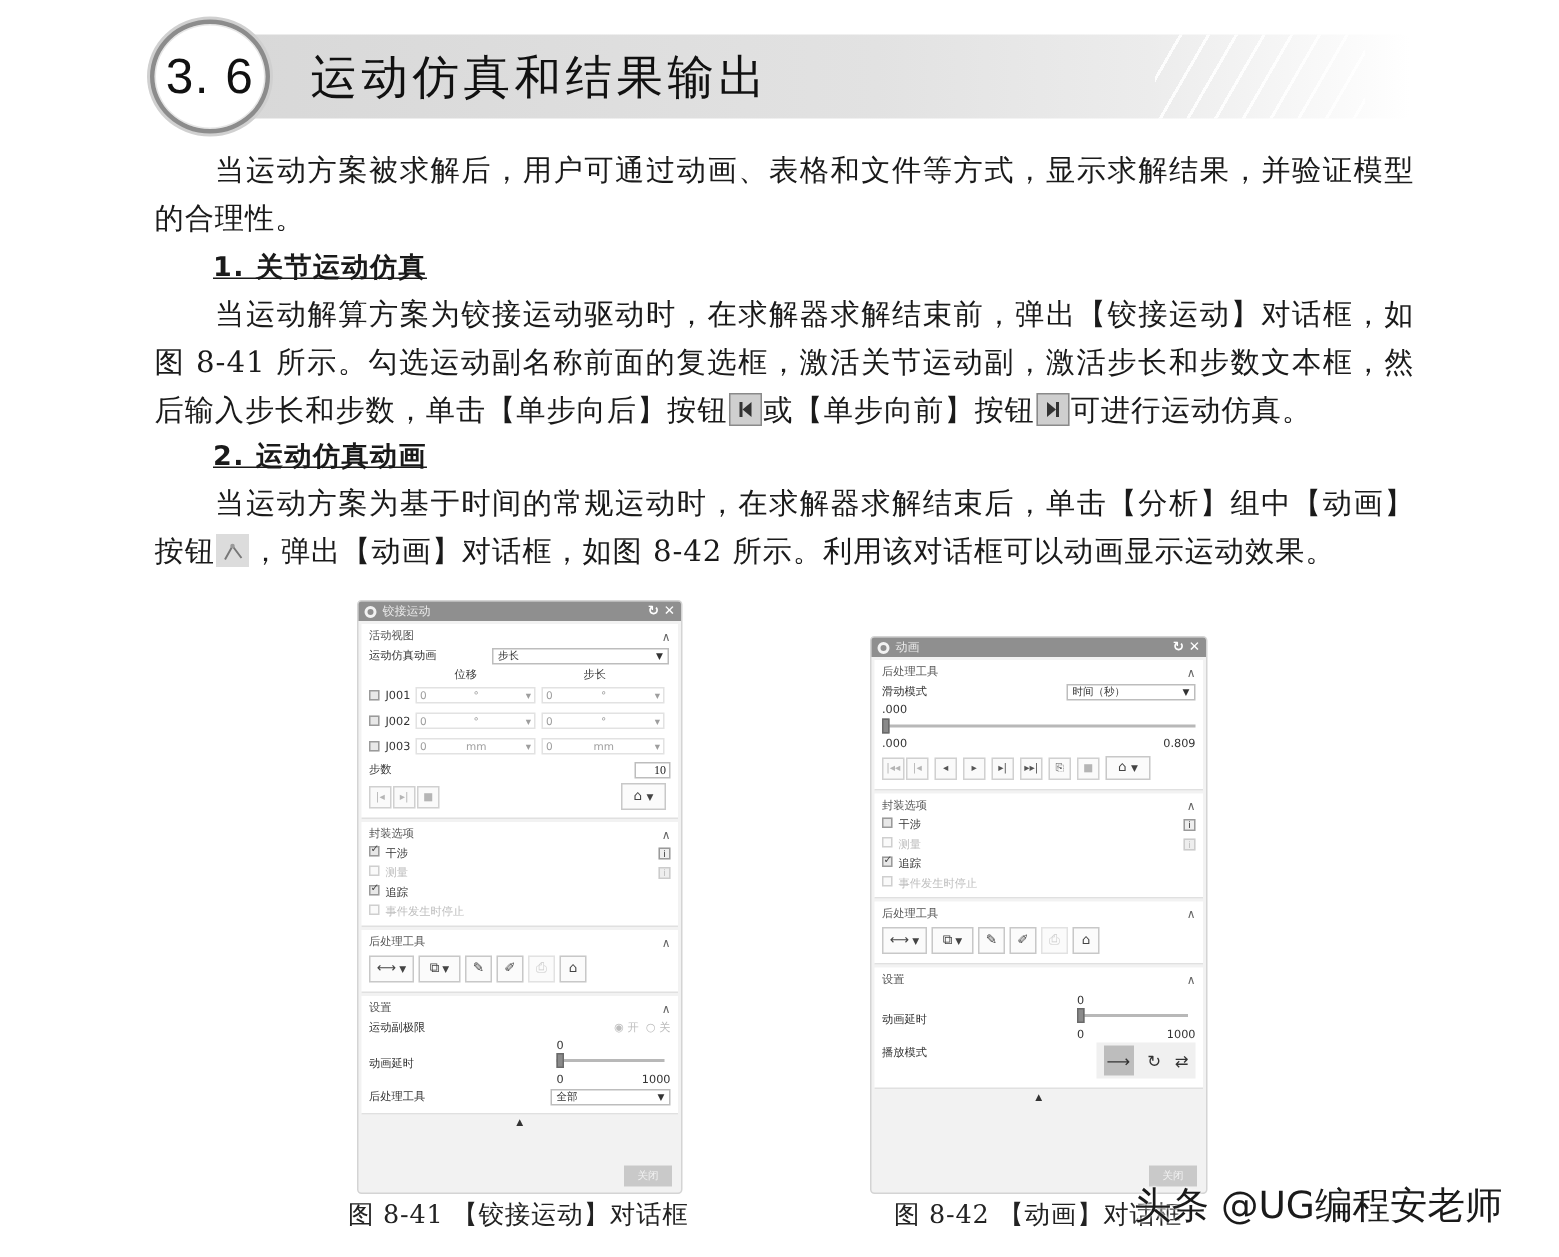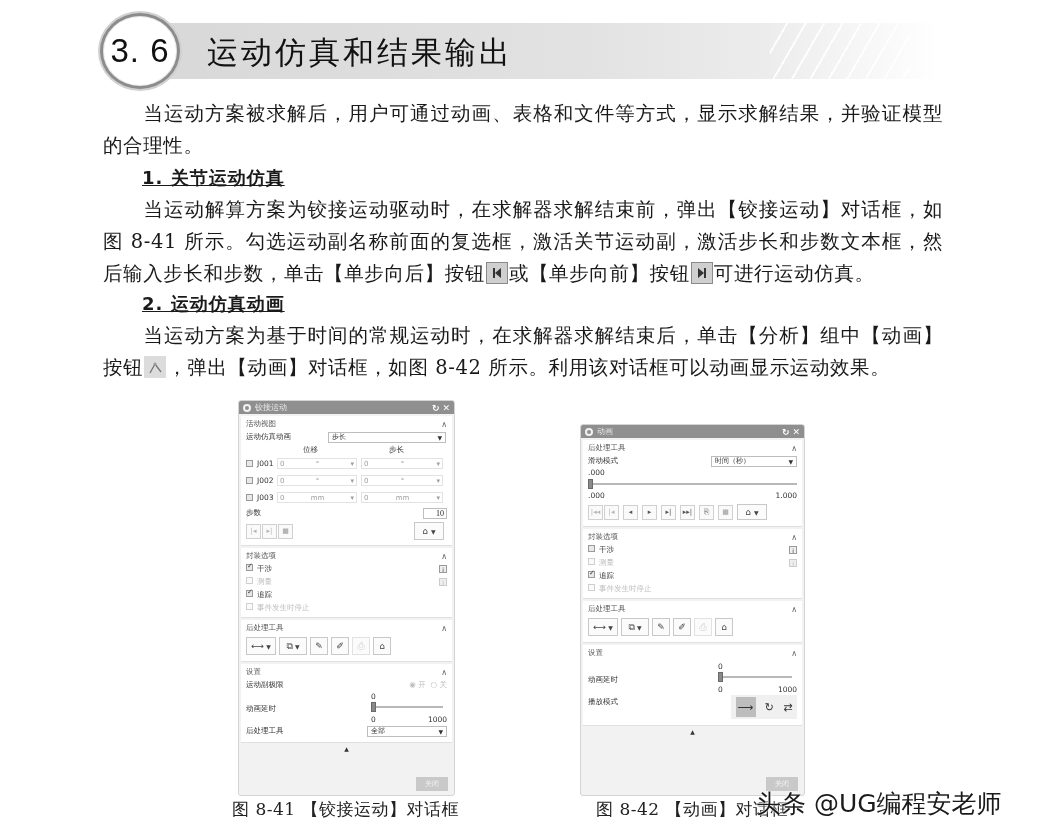--- a/index.html
+++ b/index.html
@@ -292,21 +292,21 @@
           <span class="dd">▼</span>
         </div>
     </div>
     <div style="height:11px;">.000</div>
     <div class="slider" style="width:100%;">
         <div class="track"></div>
         <div class="thumb"></div>
       </div>
     <div class="row" style="height:12px; justify-content:space-between;">
         <span>.000</span>
-        <span>1.000</span>
+        <span>0.809</span>
       </div>
     <div class="row" style="height:22px;">
       <div class="btn dim">|◂◂</div>
       <div class="btn dim">|◂</div>
       <div class="btn" style="margin-left:3px;">◂</div>
       <div class="btn" style="margin-left:3px;">▸</div>
       <div class="btn" style="margin-left:3px;">▸|</div>
       <div class="btn" style="margin-left:3px;">▸▸|</div>
       <div class="btn" style="margin-left:3px;">⎘</div>
       <div class="btn dim" style="margin-left:3px;">■</div>

